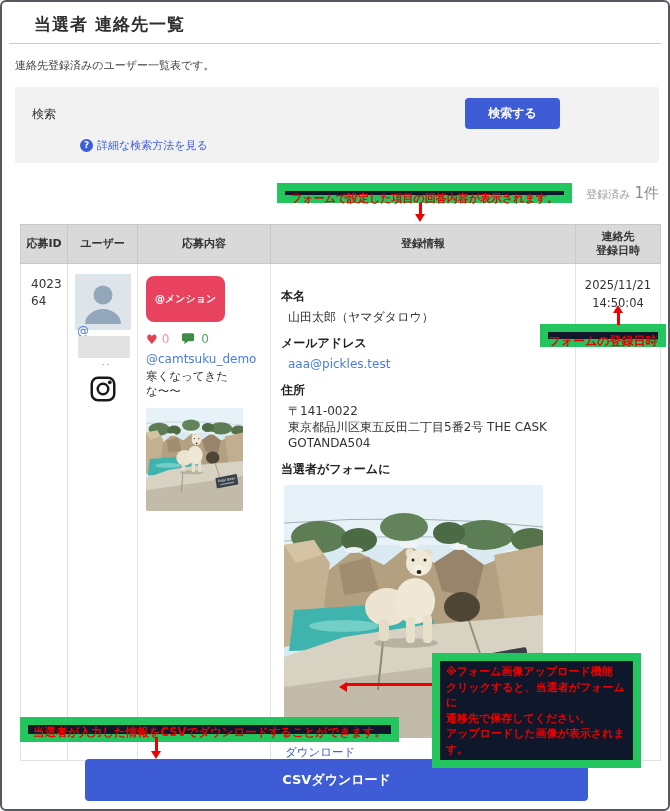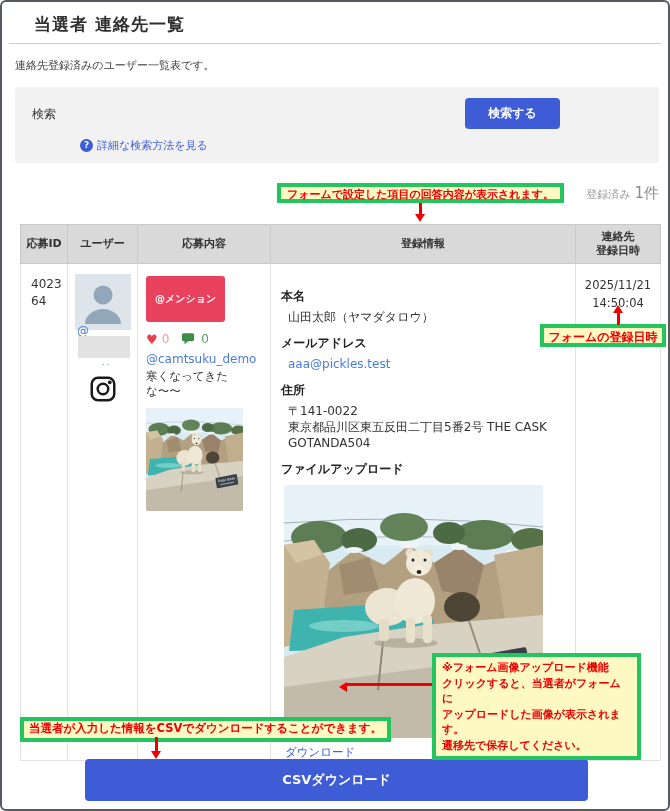--- a/index.html
+++ b/index.html
@@ -37,39 +37,39 @@
   .cell-id{padding:12px 0 0 10px;font-size:12px;line-height:17px;}
   .cell-id .idval{width:34px;word-break:break-all;}
   .cell-user{text-align:center;padding-top:10px;}
   .avatar{width:56px;height:56px;margin:0 auto;background:#dde4ea;display:block;}
   .handle-row{margin-top:-4px;text-align:left;padding-left:8px;font-size:12px;color:#4a7ce0;line-height:10px;}
   .redact-box{display:inline-block;width:52px;height:22px;background:#e2e2e2;vertical-align:top;margin-left:1px;}
   .handle-dots{display:block;text-align:center;color:#4a7ce0;font-size:9px;line-height:8px;letter-spacing:2px;}
   .insta-wrap{margin-top:8px;display:inline-block;cursor:pointer;}
   .cell-entry{padding:12px 8px 0 8px;}
   .badge{display:inline-block;background:#e8425e;color:#fff;font-size:10px;font-weight:bold;
-    padding:18px 9px;border-radius:3px;line-height:1;}
+    padding:18px 9px;border-radius:8px;line-height:1;}
   .reactions{margin-top:10px;font-size:12px;display:flex;align-items:center;gap:4px;}
   .heart{color:#e8414d;font-size:13px;line-height:1;}
   .like-n{color:#ef97a0;}
   .comment-n{color:#5c9e63;margin-left:2px;}
   .bubble{margin-left:8px;display:inline-flex;}
   .account{margin-top:6px;font-size:12px;color:#4a7ce0;cursor:pointer;}
   .post-text{margin-top:3px;font-size:11.5px;color:#333;}
   .photo-small{display:block;margin-top:9px;width:97px;height:103px;border-radius:2px;}
   .cell-reg{padding:12px 10px 0 10px;font-size:12px;}
   .reg-label{font-weight:bold;color:#222;margin-top:10px;}
   .reg-label:first-child{margin-top:12px;}
   .reg-value{margin-top:4px;margin-left:7px;color:#333;line-height:16px;}
   .reg-link{color:#4a7ce0;cursor:pointer;}
   .photo-large{display:block;margin:7px 0 0 3px;width:259px;height:253px;}
   .dl-link{display:inline-block;margin:7px 0 0 4px;font-size:11.5px;color:#3d5cd6;cursor:pointer;}
   .cell-date{text-align:center;padding-top:12px;font-size:11.5px;line-height:18px;color:#333;}
   
-  .ann{position:absolute;border:4px solid #22c55e;background:#fef9c3;color:#ee0000;font-weight:bold;
+  .ann{position:absolute;border:8px solid #22c55e;background:#0f172a;color:#ee0000;font-weight:bold;
     box-sizing:border-box;white-space:nowrap;z-index:5;}
   .ann1{left:275px;top:181px;height:20px;font-size:11px;line-height:16px;padding:0 6px;}
   .ann2{left:538px;top:322px;width:126px;height:23px;font-size:12px;line-height:19px;text-align:center;}
   .ann3{left:430px;top:651px;width:209px;font-size:11px;line-height:15.5px;padding:3px 6px;white-space:normal;}
   .ann3 span{display:block;}
   .ann4{left:18px;top:715px;height:25px;font-size:11.5px;line-height:15px;padding:0 5px;}
   .arr{position:absolute;z-index:6;}
   .arr .line-v{position:absolute;left:3px;top:0;width:3px;background:#ee0000;}
   .arr .line-h{position:absolute;top:3px;left:0;height:3px;background:#ee0000;}
   .head-down{position:absolute;left:-1px;width:0;height:0;border-left:5px solid transparent;border-right:5px solid transparent;border-top:8px solid #ee0000;}
@@ -215,21 +215,21 @@
       </svg>
     </td>
     <td class="cell-reg">
       <div class="reg-label">本名</div>
       <div class="reg-value">山田太郎（ヤマダタロウ）</div>
       <div class="reg-label">メールアドレス</div>
       <div class="reg-value reg-link">aaa@pickles.test</div>
       <div class="reg-label">住所</div>
       <div class="reg-value">〒141-0022</div>
       <div class="reg-value" style="margin-top:0">東京都品川区東五反田二丁目5番2号 THE CASK GOTANDA504</div>
-      <div class="reg-label">ファイルアップロード</div>
+      <div class="reg-label">当選者がフォームに</div>
       <svg class="photo-large" viewBox="0 0 259 253">
         <use href="#bear-scene"></use>
       </svg>
       <span class="dl-link">ダウンロード</span>
     </td>
     <td class="cell-date">
       <div>2025/11/21</div>
       <div>14:50:04</div>
     </td>
   </tr>
@@ -244,22 +244,22 @@
 
 <div class="ann ann2">フォームの登録日時</div>
 <div class="arr" style="left:612px;top:303px">
   <div class="head-up"></div>
     <div class="line-v" style="top:7px;height:13px"></div>
 </div>
 
 <div class="ann ann3">
   <span>※フォーム画像アップロード機能</span>
   <span>クリックすると、当選者がフォームに</span>
+  <span>遷移先で保存してください。</span>
   <span>アップロードした画像が表示されます。</span>
-  <span>遷移先で保存してください。</span>
 </div>
 <div class="arr" style="left:344px;top:682px">
   <div class="head-left"></div>
     <div class="line-h" style="width:86px;top:-1px"></div>
 </div>
 
 <div class="ann ann4">当選者が入力した情報をCSVでダウンロードすることができます。</div>
 <div class="arr" style="left:150px;top:735px">
   <div class="line-v" style="height:15px"></div>
     <div class="head-down" style="top:14px"></div>

